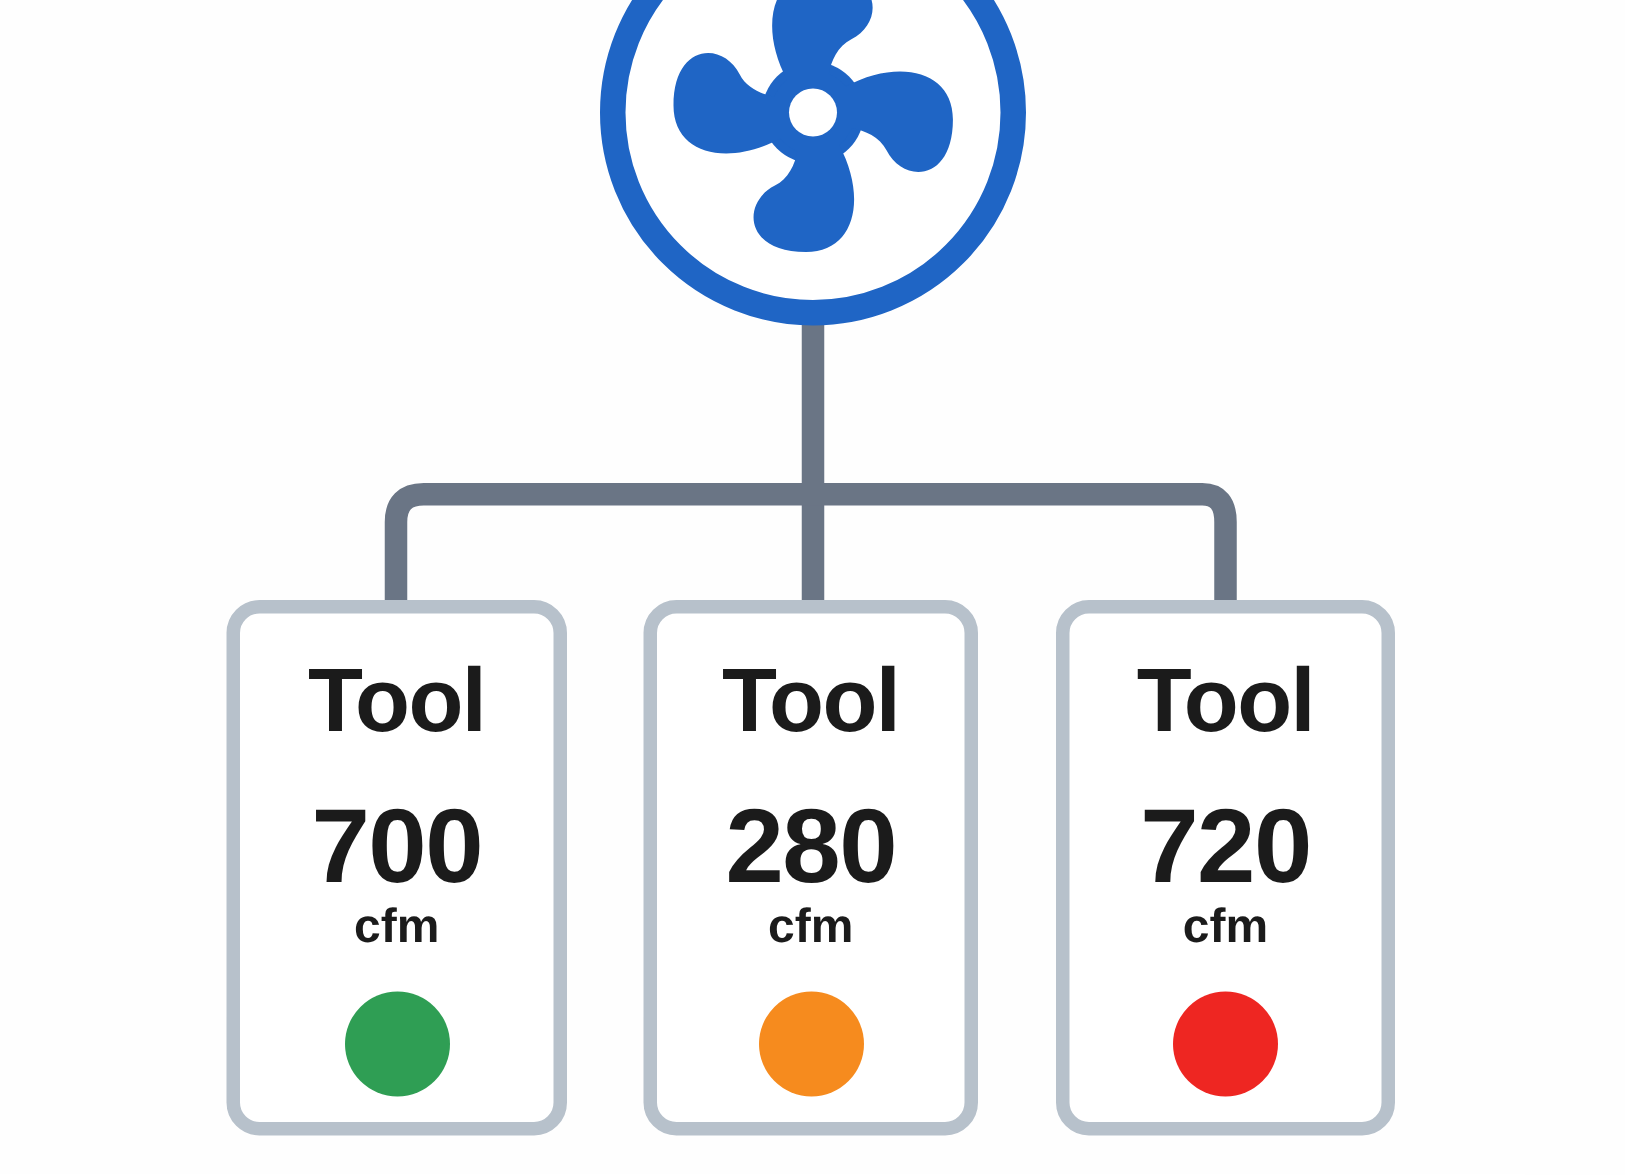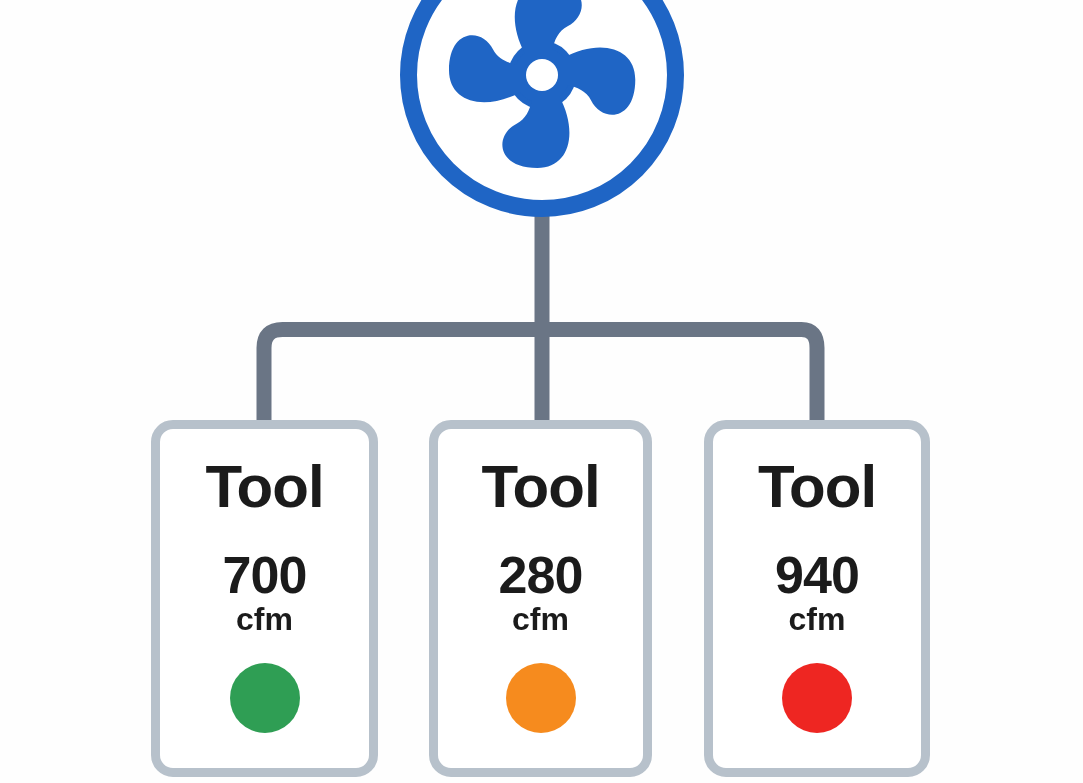--- a/index.html
+++ b/index.html
@@ -17,41 +17,41 @@
   }
   .connector-svg, .fan-svg {
     position: absolute;
     pointer-events: none;
   }
   .connector-svg { left: 0; top: 0; width: 1083px; height: 783px; }
   .fan-svg { left: 392px; top: -75px; width: 300px; height: 300px; }
 
   .card {
     position: absolute;
-    top: 420px;
+    top: 400px;
     height: 357px;
     box-sizing: border-box;
     background: #ffffff;
     border: 9px solid #b7c1cb;
     border-radius: 22px;
     display: flex;
     flex-direction: column;
     align-items: center;
   }
   .card .label {
     margin-top: 28px;
     font-size: 60px;
     font-weight: 700;
     line-height: 1;
     letter-spacing: -1px;
     color: #1b1b1b;
   }
   .card .value {
     margin-top: 32px;
-    font-size: 52px;
+    font-size: 70px;
     font-weight: 700;
     line-height: 1;
     letter-spacing: -1px;
     color: #1b1b1b;
   }
   .card .unit {
     margin-top: 2px;
     font-size: 32px;
     font-weight: 700;
     line-height: 1;
@@ -92,18 +92,18 @@
 
   <div class="card" style="left: 429px; width: 223px; border-color: rgb(183, 193, 203);">
     <div class="label">Tool</div>
     <div class="value">280</div>
     <div class="unit">cfm</div>
     <div class="dot" style="background-color: rgb(246, 139, 30);"></div>
   </div>
 
   <div class="card" style="left: 704px; width: 226px; border-color: rgb(183, 193, 203);">
     <div class="label">Tool</div>
-    <div class="value">940</div>
+    <div class="value">720</div>
     <div class="unit">cfm</div>
     <div class="dot" style="background-color: rgb(238, 38, 34);"></div>
   </div>
 
 </div>
 
 </body></html>

